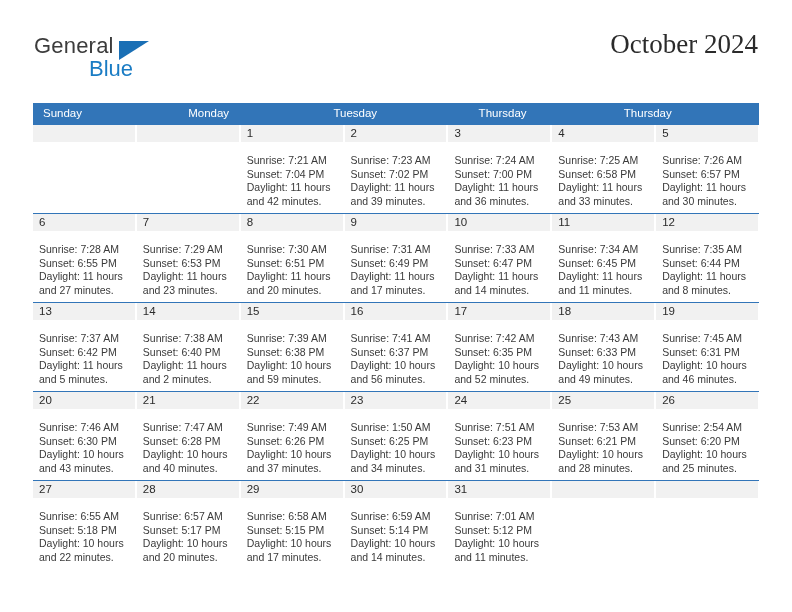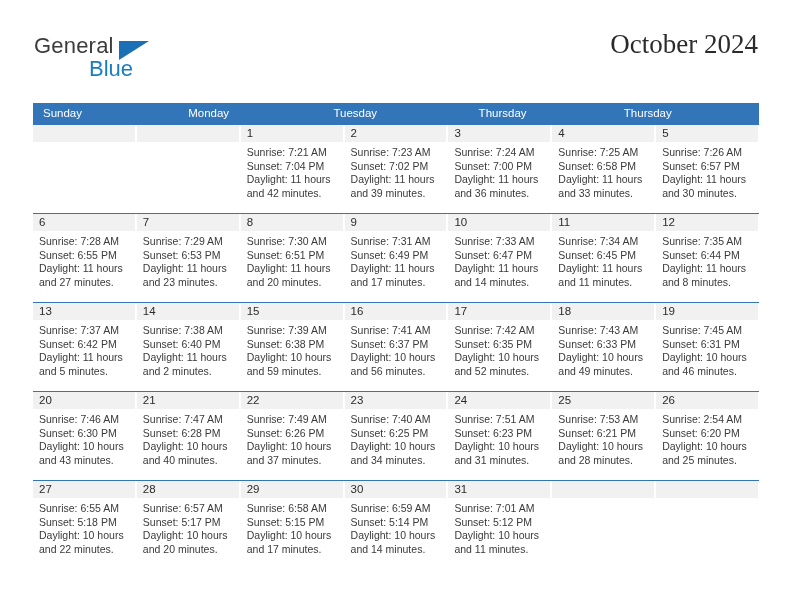--- a/index.html
+++ b/index.html
@@ -138,21 +138,21 @@
   }
   .day-number {
     font-size: 11.5px;
     color: #2b2b2b;
     line-height: 17px;
     padding-left: 6px;
     display: block;
     font-family: "Liberation Sans", sans-serif;
   }
   .day-info {
-    padding: 4px 6px 0 6px;
+    padding: 12px 6px 0 6px;
     font-size: 10.5px;
     line-height: 13.6px;
     color: #3a3a3a;
     font-family: "Liberation Sans", sans-serif;
   }
   .day-info div {
     white-space: nowrap;
   }
 </style>
 </head>
@@ -456,21 +456,21 @@
           <div>Sunset: 6:26 PM</div>
           <div>Daylight: 10 hours</div>
           <div>and 37 minutes.</div>
         </div>
       </div>
       <div class="day-cell">
         <div class="day-number-band">
             <span class="day-number">23</span>
           </div>
         <div class="day-info">
-          <div>Sunrise: 7:40 AM</div>
+          <div>Sunrise: 1:50 AM</div>
           <div>Sunset: 6:25 PM</div>
           <div>Daylight: 10 hours</div>
           <div>and 34 minutes.</div>
         </div>
       </div>
       <div class="day-cell">
         <div class="day-number-band">
             <span class="day-number">24</span>
           </div>
         <div class="day-info">

